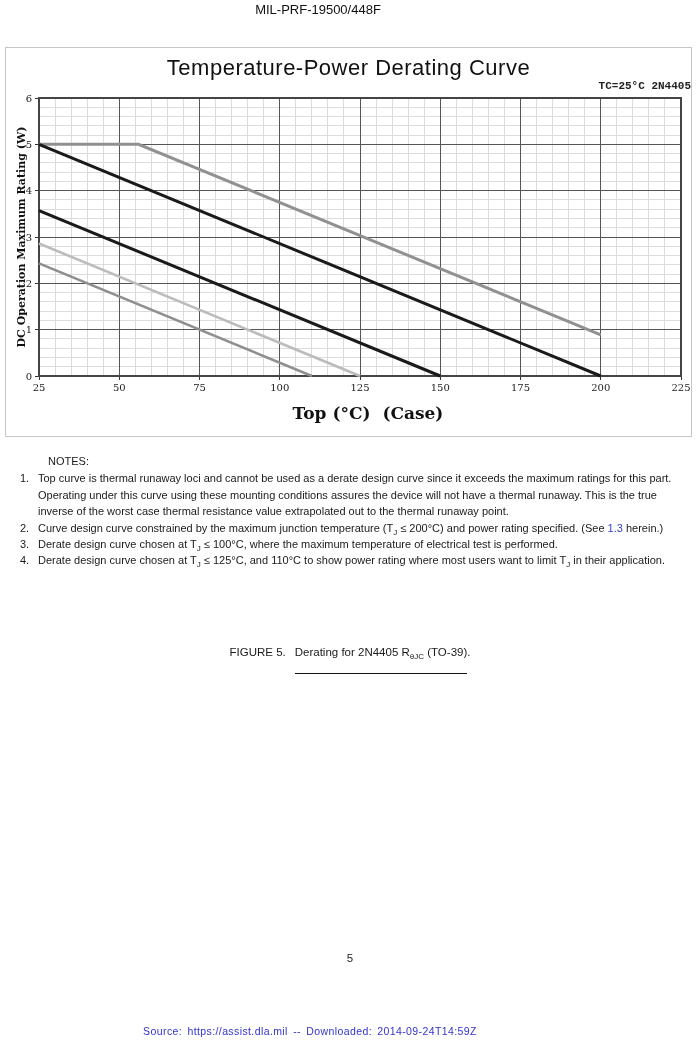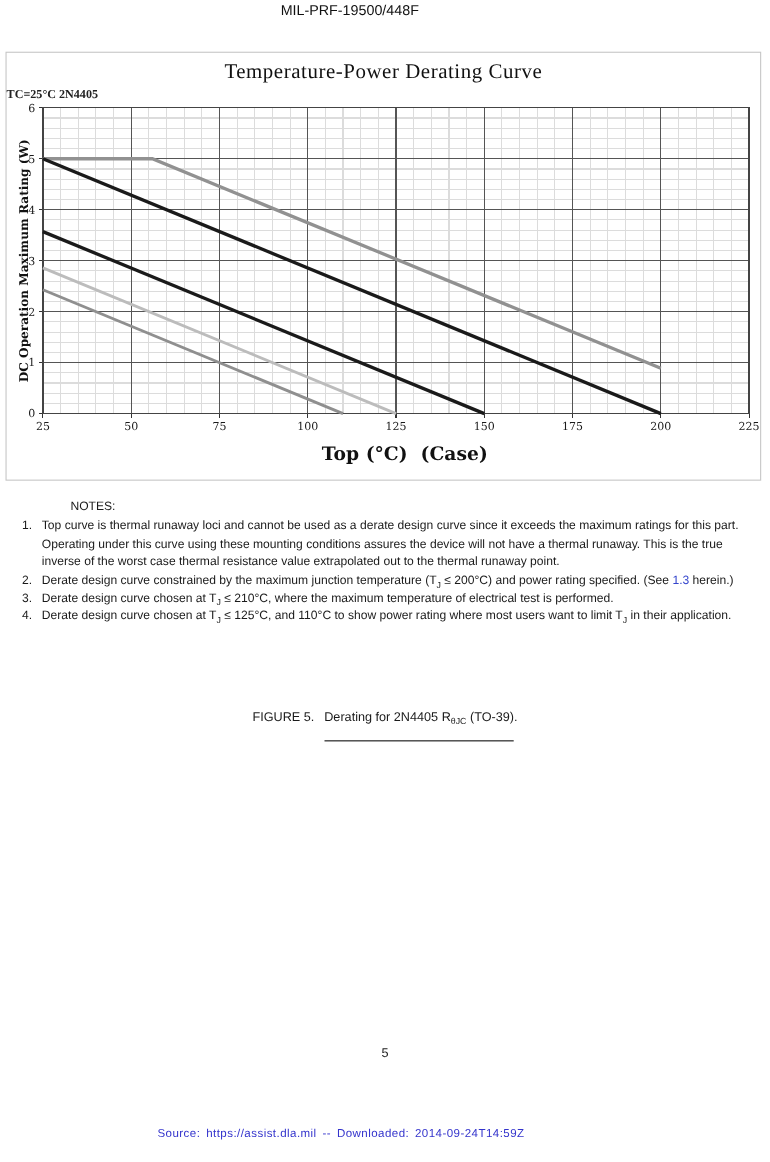--- a/index.html
+++ b/index.html
@@ -11,45 +11,45 @@
     position:absolute;top:2px;left:0;width:636px;text-align:center;
     font-size:13px;color:#111;
   }
   
   .figure-box{
     position:absolute;left:5px;top:47px;width:687px;height:390px;
     border:1px solid #c6c6c6;background:#fff;box-sizing:border-box;
   }
   .chart-title{
     position:absolute;top:7px;left:0;width:100%;text-align:center;
-    font-family:Liberation Serif, serif;font-size:19px;letter-spacing:0.5px;color:#111;
+    font-family:Liberation Sans, sans-serif;font-size:22px;letter-spacing:0.5px;color:#111;
   }
   .chart-subtitle{
-    position:absolute;top:32px;left:0;width:100%;text-align:left;
-    font-family:Liberation Serif, serif;font-size:11px;font-weight:bold;color:#222;
+    position:absolute;top:32px;left:0;width:100%;text-align:right;
+    font-family:Liberation Mono, monospace;font-size:11px;font-weight:bold;color:#222;
   }
   .chart-svg{position:absolute;left:0;top:0;}
   .y-axis-title{
     position:absolute;left:9px;top:189px;white-space:nowrap;
     transform:rotate(-90deg) translateX(-50%);transform-origin:0 0;
     font-family:"DejaVu Serif",serif;font-size:11px;font-weight:bold;color:#111;
   }
   .x-axis-title{
     position:absolute;left:362px;top:355px;transform:translateX(-50%);
     font-family:"DejaVu Serif",serif;font-size:17px;font-weight:bold;color:#111;
     white-space:pre;
   }
   .chart-annotation{
     position:absolute;left:17px;top:355px;
     font-family:"DejaVu Serif",serif;font-size:10.5px;font-weight:bold;color:#111;
     line-height:14px;white-space:nowrap;
   }
   
   .notes{position:absolute;left:2px;top:453px;width:696px;font-size:11px;line-height:16.4px;}
-  .notes-heading{margin:0 0 1px 16px;padding-left:46px;}
+  .notes-heading{margin:0 0 1px 0;padding-left:46px;}
   .note-item{display:flex;margin-left:18px;}
   .note-num{flex:0 0 18px;}
   .note-text{flex:0 1 656px;max-width:656px;}
   sub.sm{font-size:8px;line-height:0;}
   a.ref-link{color:#3344cc;text-decoration:none;cursor:pointer;}
   
   .caption{position:absolute;left:0;top:646px;width:700px;text-align:center;font-size:11.5px;}
   .caption-label{margin-right:9px;}
   .caption-underline{border-bottom:1px solid #111;padding-bottom:15px;}
   
@@ -185,25 +185,25 @@
 
 <div class="notes">
   <div class="notes-heading">NOTES:</div>
   <div>
       <div class="note-item">
         <span class="note-num">1.</span>
         <span class="note-text"><span>Top curve is thermal runaway loci and cannot be used as a derate design curve since it exceeds the maximum ratings for this part.  Operating under this curve using these mounting conditions assures the device will not have a thermal runaway.  This is the true inverse of the worst case thermal resistance value extrapolated out to the thermal runaway point.</span></span>
       </div>
       <div class="note-item">
         <span class="note-num">2.</span>
-        <span class="note-text"><span>Derate design curve constrained by the maximum junction temperature (T</span><sub class="sm">J</sub><span> ≤ 200°C) and power rating specified. (See </span><a class="ref-link">1.3</a><span> herein.)</span></span>
+        <span class="note-text"><span>Curve design curve constrained by the maximum junction temperature (T</span><sub class="sm">J</sub><span> ≤ 200°C) and power rating specified. (See </span><a class="ref-link">1.3</a><span> herein.)</span></span>
       </div>
       <div class="note-item">
         <span class="note-num">3.</span>
-        <span class="note-text"><span>Derate design curve chosen at T</span><sub class="sm">J</sub><span> ≤ 210°C, where the maximum temperature of electrical test is performed.</span></span>
+        <span class="note-text"><span>Derate design curve chosen at T</span><sub class="sm">J</sub><span> ≤ 100°C, where the maximum temperature of electrical test is performed.</span></span>
       </div>
       <div class="note-item">
         <span class="note-num">4.</span>
         <span class="note-text"><span>Derate design curve chosen at T</span><sub class="sm">J</sub><span> ≤ 125°C, and 110°C to show power rating where most users want to limit T</span><sub class="sm">J</sub><span> in their application.</span></span>
       </div>
     </div>
 </div>
 
 <div class="caption">
   <span class="caption-label">FIGURE 5.</span><span class="caption-underline"><span>Derating for 2N4405 R</span><sub class="sm">θJC</sub><span> (TO-39)</span></span><span>.</span>

